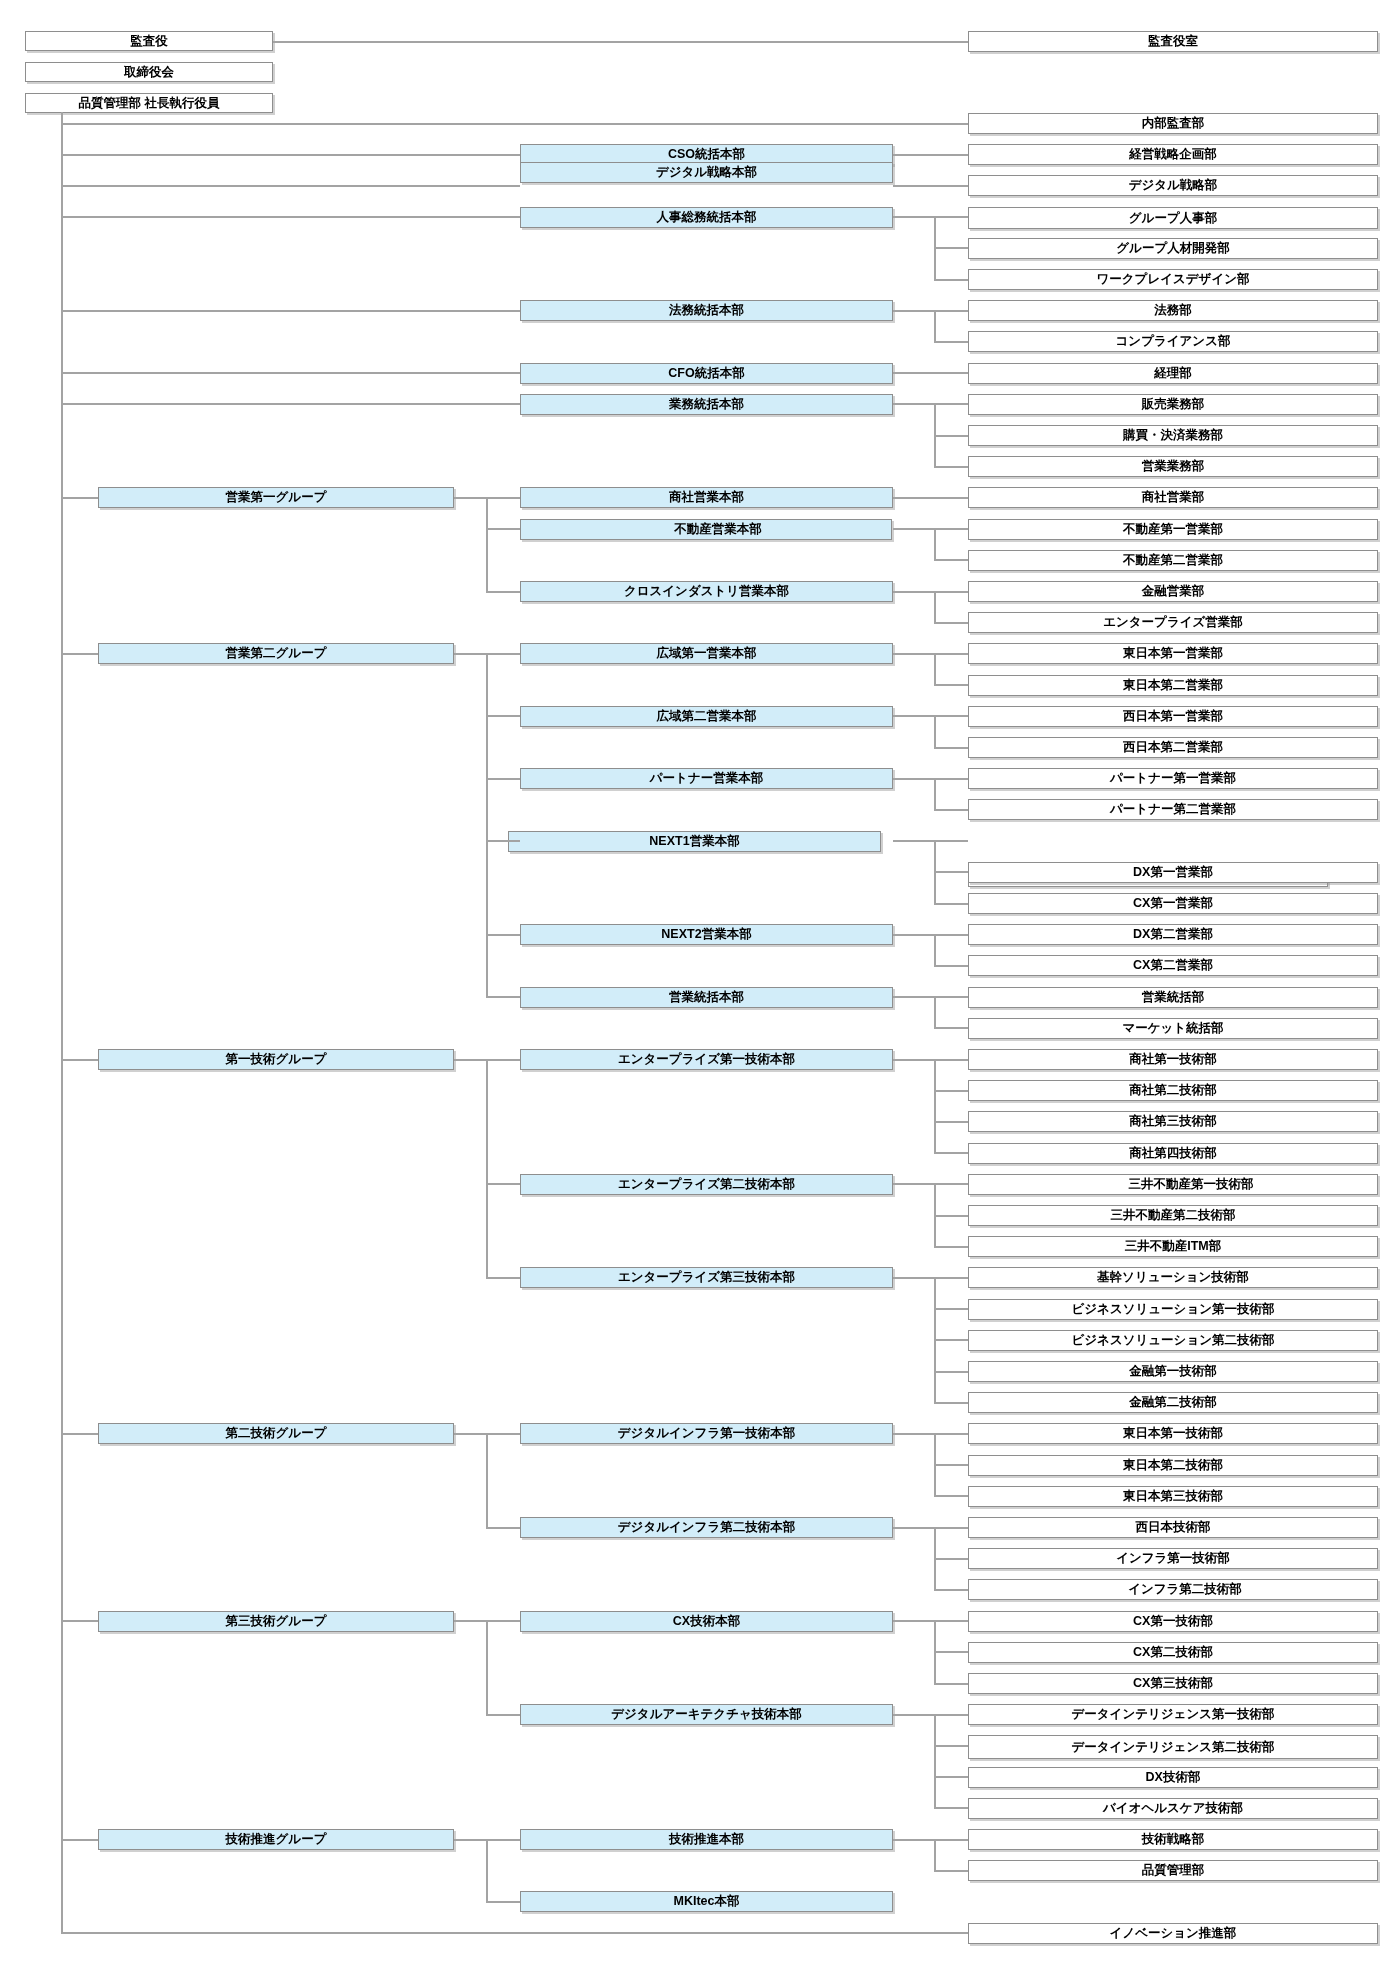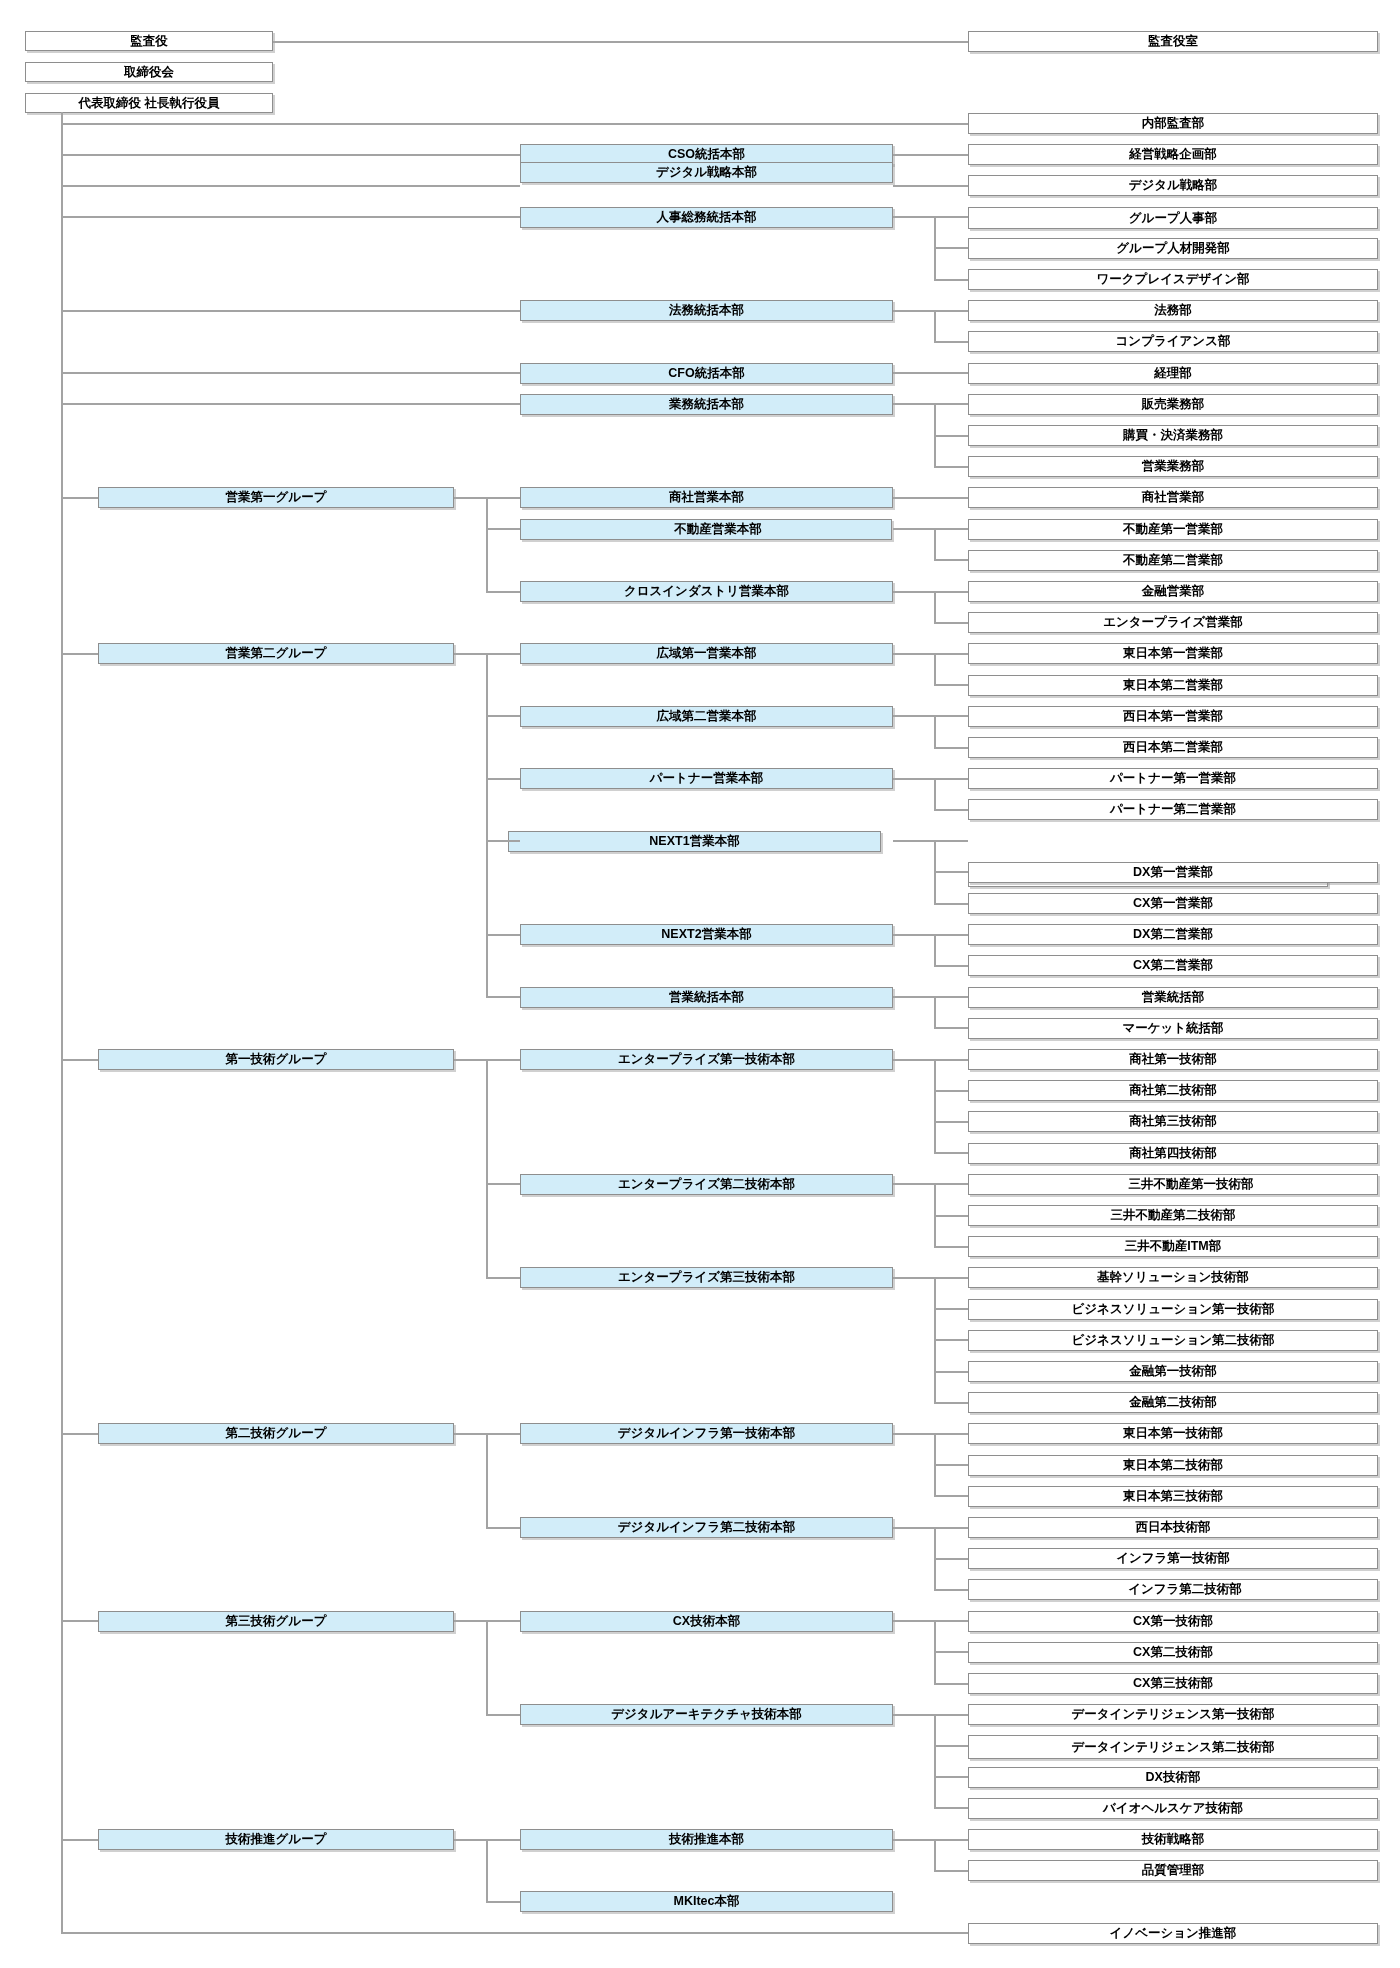--- a/index.html
+++ b/index.html
@@ -44,21 +44,21 @@
   }
   .hline { height: 2px; }
   .vline { width: 2px; }
 </style>
 </head>
 <body>
 
 <div class="stage">
     <div class="box" style="left: 25px; top: 31px; width: 248px; height: 20px;">監査役</div>
     <div class="box" style="left: 25px; top: 62px; width: 248px; height: 20px;">取締役会</div>
-    <div class="box" style="left: 25px; top: 93px; width: 248px; height: 20px;">代表取締役 社長執行役員</div>
+    <div class="box" style="left: 25px; top: 93px; width: 248px; height: 20px;">品質管理部 社長執行役員</div>
     <div class="hline" style="left: 273px; top: 41px; width: 695px;"></div>
     <div class="box" style="left: 968px; top: 31px; width: 410px; height: 21px;">監査役室</div>
     <div class="box" style="left: 968px; top: 113px; width: 410px; height: 21px;">内部監査部</div>
     <div class="hline" style="left: 62px; top: 123px; width: 906px;"></div>
     <div class="box" style="left: 968px; top: 144px; width: 410px; height: 21px;">経営戦略企画部</div>
     <div class="box blue" style="left: 520px; top: 144px; width: 373px; height: 21px;">CSO統括本部</div>
     <div class="hline" style="left: 893px; top: 154px; width: 75px;"></div>
     <div class="hline" style="left: 62px; top: 154px; width: 458px;"></div>
     <div class="box" style="left: 968px; top: 175px; width: 410px; height: 21px;">デジタル戦略部</div>
     <div class="box blue" style="left: 520px; top: 162px; width: 373px; height: 21px;">デジタル戦略本部</div>

